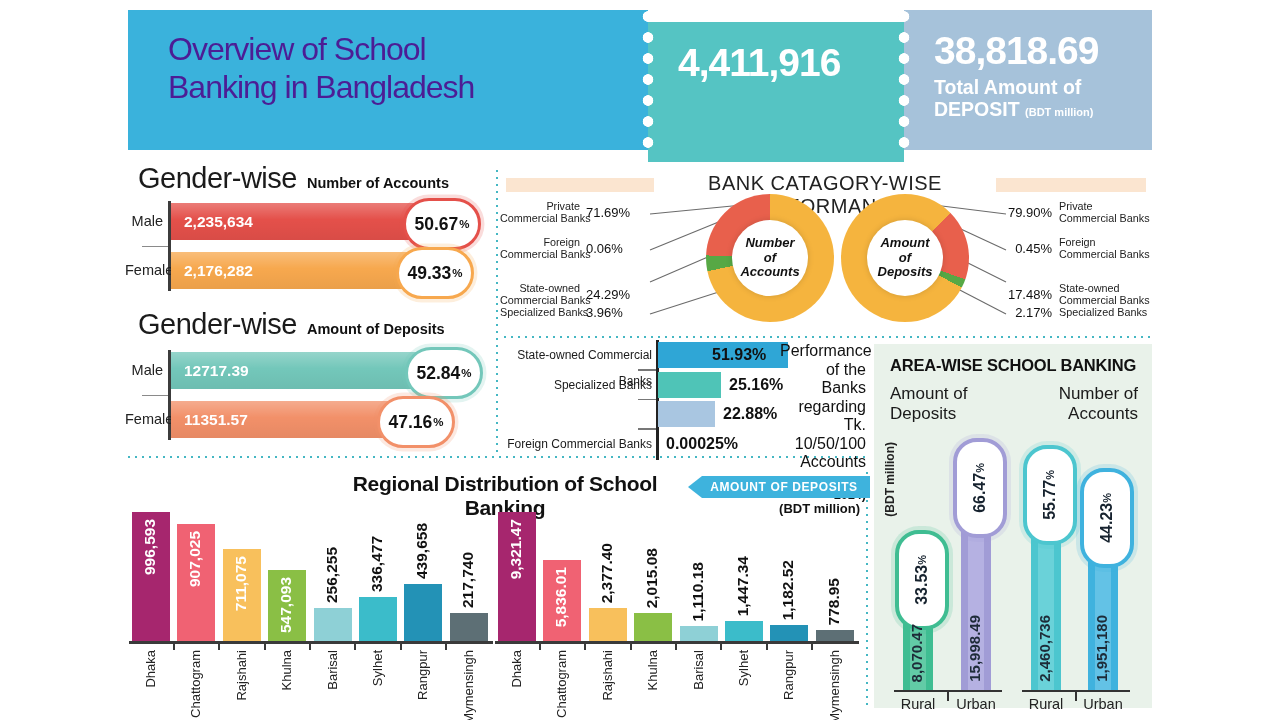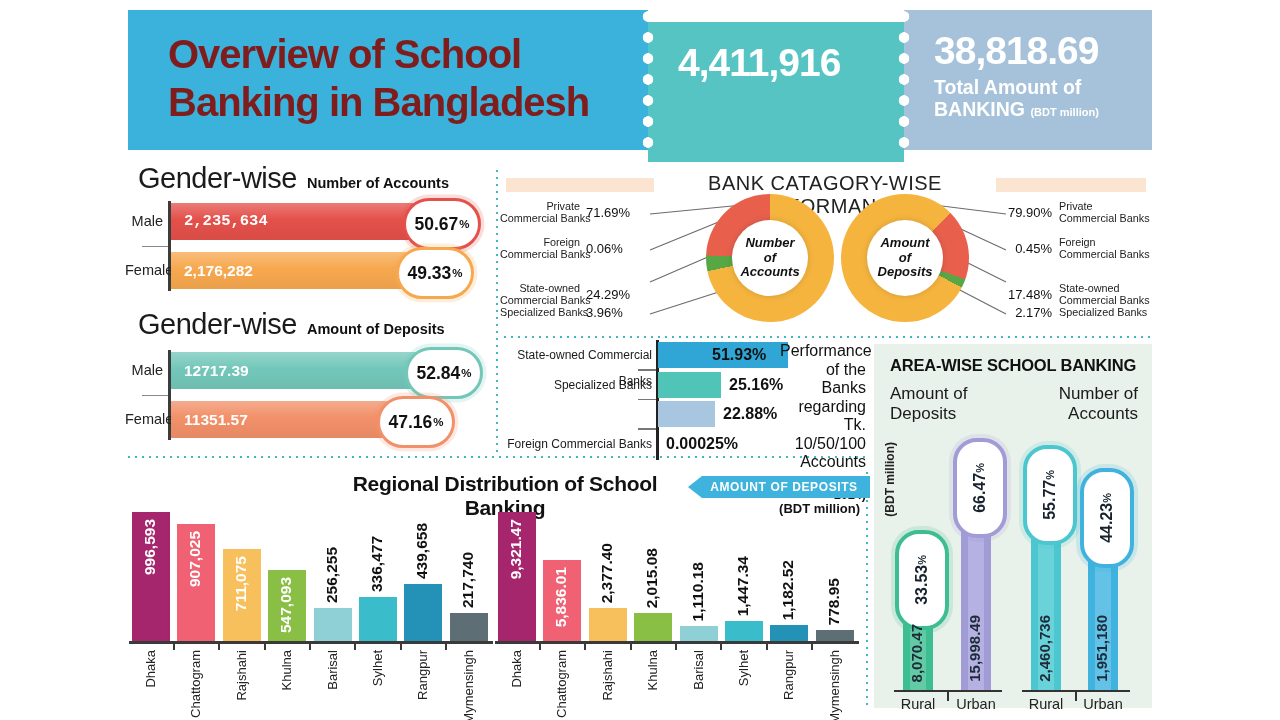--- a/index.html
+++ b/index.html
@@ -2,21 +2,21 @@
 <html><head>
 <meta charset="utf-8">
 <style>
   html,body{margin:0;padding:0;background:#fff;}
   .page{position:relative;width:1280px;height:720px;background:#ffffff;overflow:hidden;
         font-family:"Liberation Sans",sans-serif;color:#1a1a1a;}
 
   
   .hd-panel{position:absolute;top:10px;height:140px;}
   .hd-title{left:128px;width:520px;background:#3ab2dc;}
-  .hd-title h1{margin:0;padding:20px 0 0 40px;color:#7f1d1d;font-size:40px;font-weight:bold;
+  .hd-title h1{margin:0;padding:20px 0 0 40px;color:#4c1d95;font-size:32px;font-weight:normal;
                line-height:1.2;letter-spacing:-1px;white-space:nowrap;}
   .hd-acc{left:648px;width:256px;background:#55c4c3;margin-top:12px;}
   .hd-dep{left:904px;width:248px;background:#a6c2da;}
   .hd-stat{padding:20px 0 0 30px;color:#fff;}
   .hd-val{font-size:39px;font-weight:bold;letter-spacing:-1px;line-height:1.1;}
   .hd-lab{font-size:19.5px;font-weight:bold;line-height:1.12;margin-top:4px;}
   .hd-unit{font-size:11px;font-weight:bold;}
   .dotcol{position:absolute;top:4px;height:150px;width:12px;z-index:4;
           background-image:radial-gradient(circle,#ffffff 5px,rgba(255,255,255,0) 5.6px);
           background-size:12px 21px;background-repeat:repeat-y;background-position:center 2px;}
@@ -127,38 +127,38 @@
   <div class="hd-panel hd-acc">
     <div class="hd-stat">
       <div class="hd-val">4,411,916</div>
     </div>
   </div>
   <div class="hd-panel hd-dep">
     <div class="hd-stat">
       <div class="hd-val">38,818.69</div>
       <div class="hd-lab">
         <span>Total Amount of</span><br>
-        <span>BANKING</span>
+        <span>DEPOSIT</span>
         <span class="hd-unit">(BDT million)</span>
       </div>
     </div>
   </div>
   <div class="dotcol" style="left:642px;"></div>
   <div class="dotcol" style="left:898px;"></div>
 
   <div class="g-head" style="top:162px;">
     <span class="big">Gender-wise</span>
     <span class="small">Number of Accounts</span>
   </div>
   <div class="g-rows" style="top:203px;" id="ga-rows">
     <div class="g-axis"></div>
     <div class="g-tick"></div>
   <div class="g-row" style="top: 0px; width: 320px;">
         <div class="g-lab">Male</div>
-        <div class="g-bar" style="width: 267px; background-color: rgb(228, 80, 74); font-family: Liberation Mono, monospace;">
+        <div class="g-bar" style="width: 267px; background-color: rgb(228, 80, 74);">
           <span>2,235,634</span>
         </div>
         <div class="g-badge" style="left: 232px; border: 3.5px solid rgb(228, 80, 74); box-shadow: rgba(228, 80, 74, 0.2) 0px 0px 0px 3.5px;">
           <span>50.67</span>
           <span class="pc">%</span>
         </div>
       </div>
       <div class="g-row" style="top: 49px; width: 320px;">
         <div class="g-lab">Female</div>
         <div class="g-bar" style="width: 260px; background-color: rgb(247, 168, 78);">

